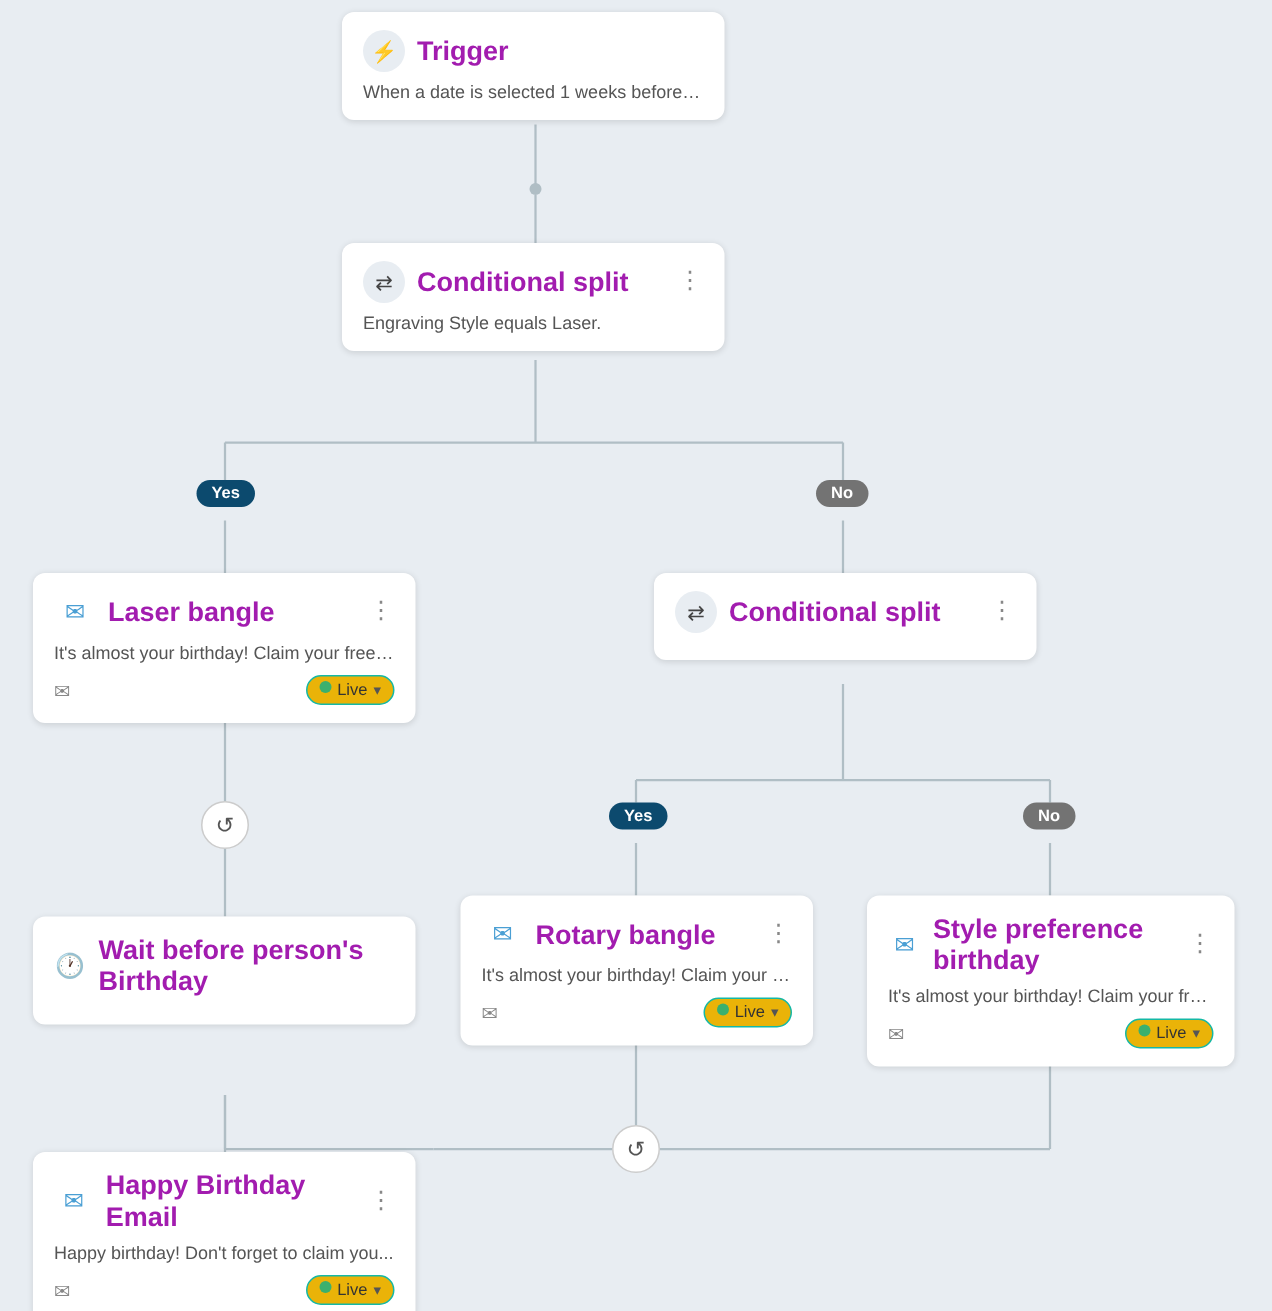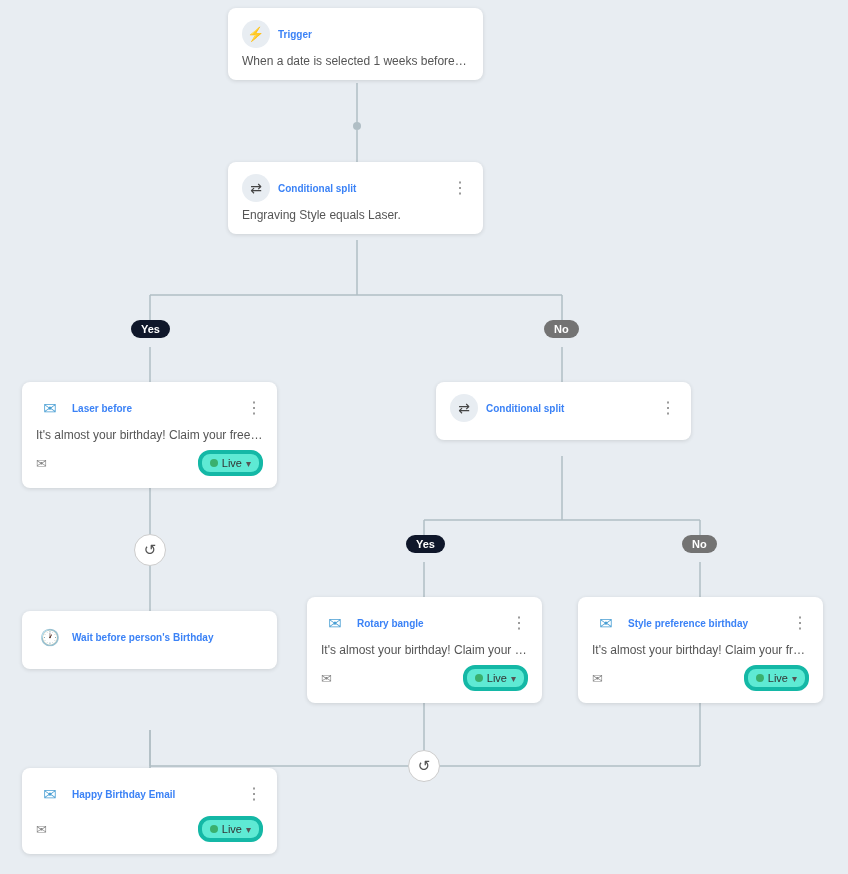--- a/index.html
+++ b/index.html
@@ -42,22 +42,22 @@
       align-items: center;
       justify-content: center;
       font-size: 14px;
     }
     .icon-trigger { background: #e8edf2; color: #444; }
     .icon-split { background: #e8edf2; color: #444; }
     .icon-email { background: transparent; color: #4a9fd4; font-size: 16px; }
     .icon-clock { background: transparent; color: #888; font-size: 16px; }
     .node-title {
       font-weight: 600;
-      font-size: 10px;
-      color: #3b82f6;
+      font-size: 18px;
+      color: #a21caf;
     }
     .node-subtitle {
       font-size: 12px;
       color: #555;
       white-space: nowrap;
       overflow: hidden;
       text-overflow: ellipsis;
     }
     .three-dots {
       color: #888;
@@ -67,24 +67,23 @@
       line-height: 1;
     }
     .node-footer {
       display: flex;
       align-items: center;
       justify-content: space-between;
       margin-top: 8px;
     }
     .status-badge {
       display: flex;
-      align-items: center;
       gap: 4px;
-      background: #5eead4;
-      border: 4px solid #14b8a6;
+      background: #eab308;
+      border: 1px solid #14b8a6;
       border-radius: 12px;
       padding: 3px 8px;
       font-size: 11px;
       cursor: pointer;
     }
     .status-dot {
       width: 8px;
       height: 8px;
       border-radius: 50%;
       background: #3ab06e;
@@ -95,21 +94,21 @@
 
     
     .branch-label {
       position: absolute;
       border-radius: 10px;
       padding: 3px 10px;
       font-size: 11px;
       font-weight: 600;
       color: #fff;
     }
-    .label-yes { background: #0f172a; }
+    .label-yes { background: #0c4a6e; }
     .label-no { background: #737373; }
 
     
     svg.connectors {
       position: absolute;
       top: 0; left: 0;
       width: 848px;
       height: 874px;
       pointer-events: none;
     }
@@ -214,21 +213,21 @@
   </div>
 
   <div class="branch-label label-no" style="left:544px;top:320px;">
     <span>No</span>
   </div>
 
   <div class="node-card" style="left:22px;top:382px;width:255px;">
     <div class="node-header">
       <div class="node-header-left">
         <div class="node-icon icon-email">✉</div>
-        <span class="node-title">Laser before</span>
+        <span class="node-title">Laser bangle</span>
       </div>
       <span class="three-dots">⋮</span>
     </div>
     <div class="node-subtitle">It's almost your birthday! Claim your free ...</div>
     <div class="node-footer">
       <span class="email-icon-small">✉</span>
       <div class="status-badge">
         <div class="status-dot"></div>
         <span class="status-text">Live</span>
         <span class="chevron-down">▾</span>
@@ -306,20 +305,21 @@
   <div class="transform-circle" style="left:408px;top:750px;">↺</div>
 
   <div class="node-card" style="left:22px;top:768px;width:255px;">
     <div class="node-header">
       <div class="node-header-left">
         <div class="node-icon icon-email">✉</div>
         <span class="node-title">Happy Birthday Email</span>
       </div>
       <span class="three-dots">⋮</span>
     </div>
+    <div class="node-subtitle">Happy birthday! Don't forget to claim you...</div>
     <div class="node-footer">
       <span class="email-icon-small">✉</span>
       <div class="status-badge">
         <div class="status-dot"></div>
         <span class="status-text">Live</span>
         <span class="chevron-down">▾</span>
       </div>
     </div>
   </div>
 

